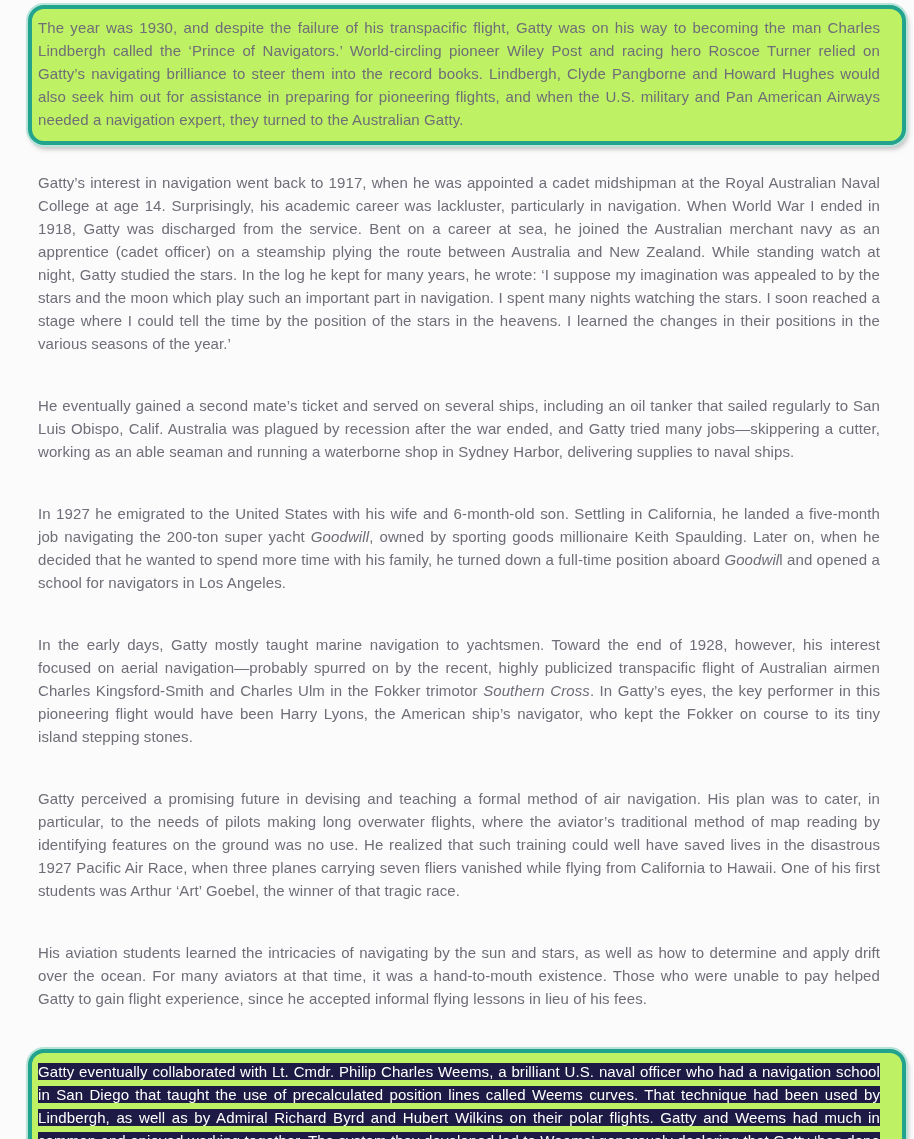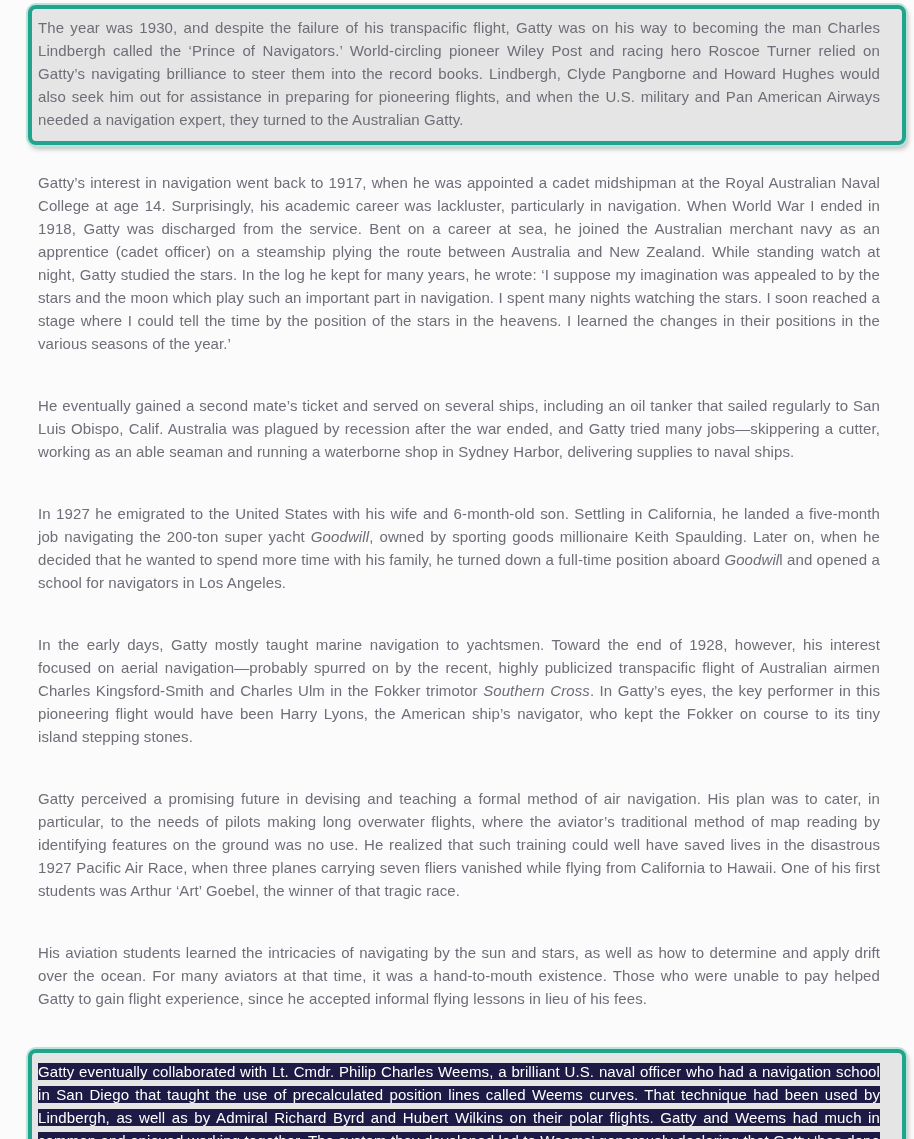--- a/index.html
+++ b/index.html
@@ -20,23 +20,23 @@
   .para p {
     margin: 0;
     font-size: 15px;
     line-height: 23px;
     letter-spacing: 0.1px;
     text-align: justify;
     color: var(--text-color, #6f6d76);
   }
   .highlight-box {
     position: relative;
-    background: #e5e5e5;
+    background: #bef264;
     border: 4px solid var(--accent, #22a38e);
-    border-radius: 8px;
+    border-radius: 16px;
     padding: 7px 22px 10px 6px;
     margin-left: -10px;
     margin-right: -26px;
     margin-bottom: 26px;
     box-shadow: 0 0 0 2px var(--glow, #b7e3d8), 2px 4px 5px rgba(110,110,110,0.45);
   }
   .para.highlight-box:last-child { margin-bottom: 0; }
   .sel {
     background: var(--sel-bg, #1e1a46);
     color: var(--sel-fg, #ffffff);

